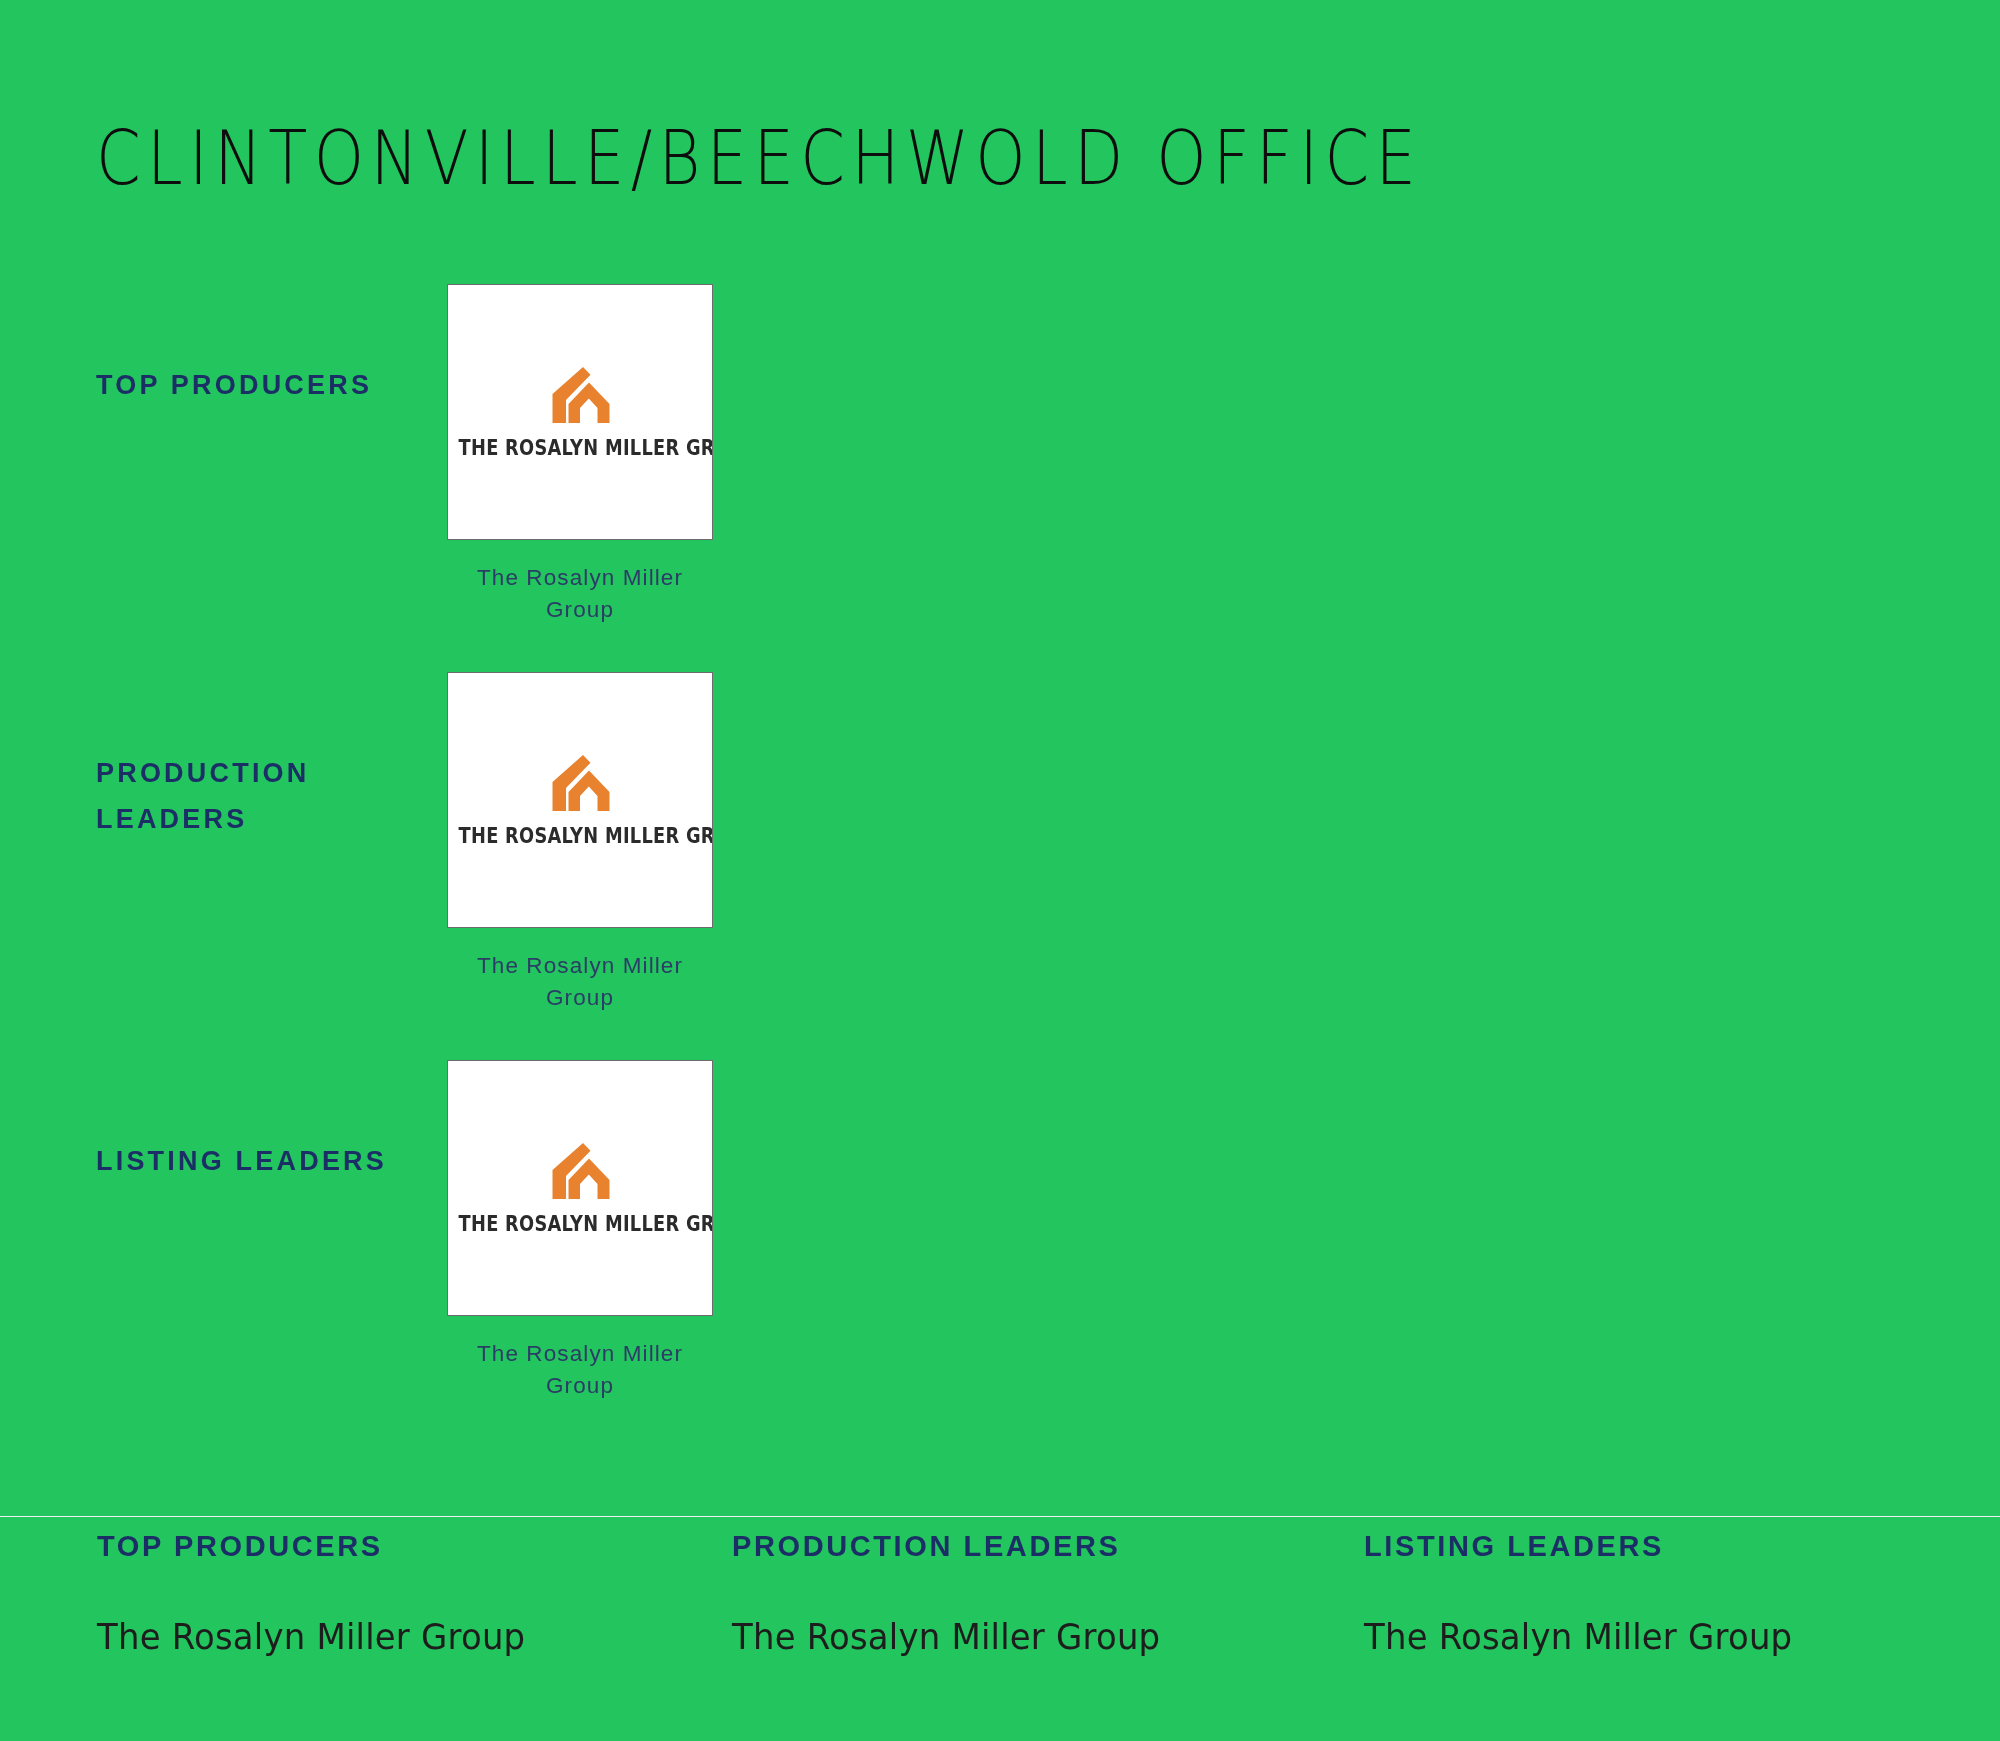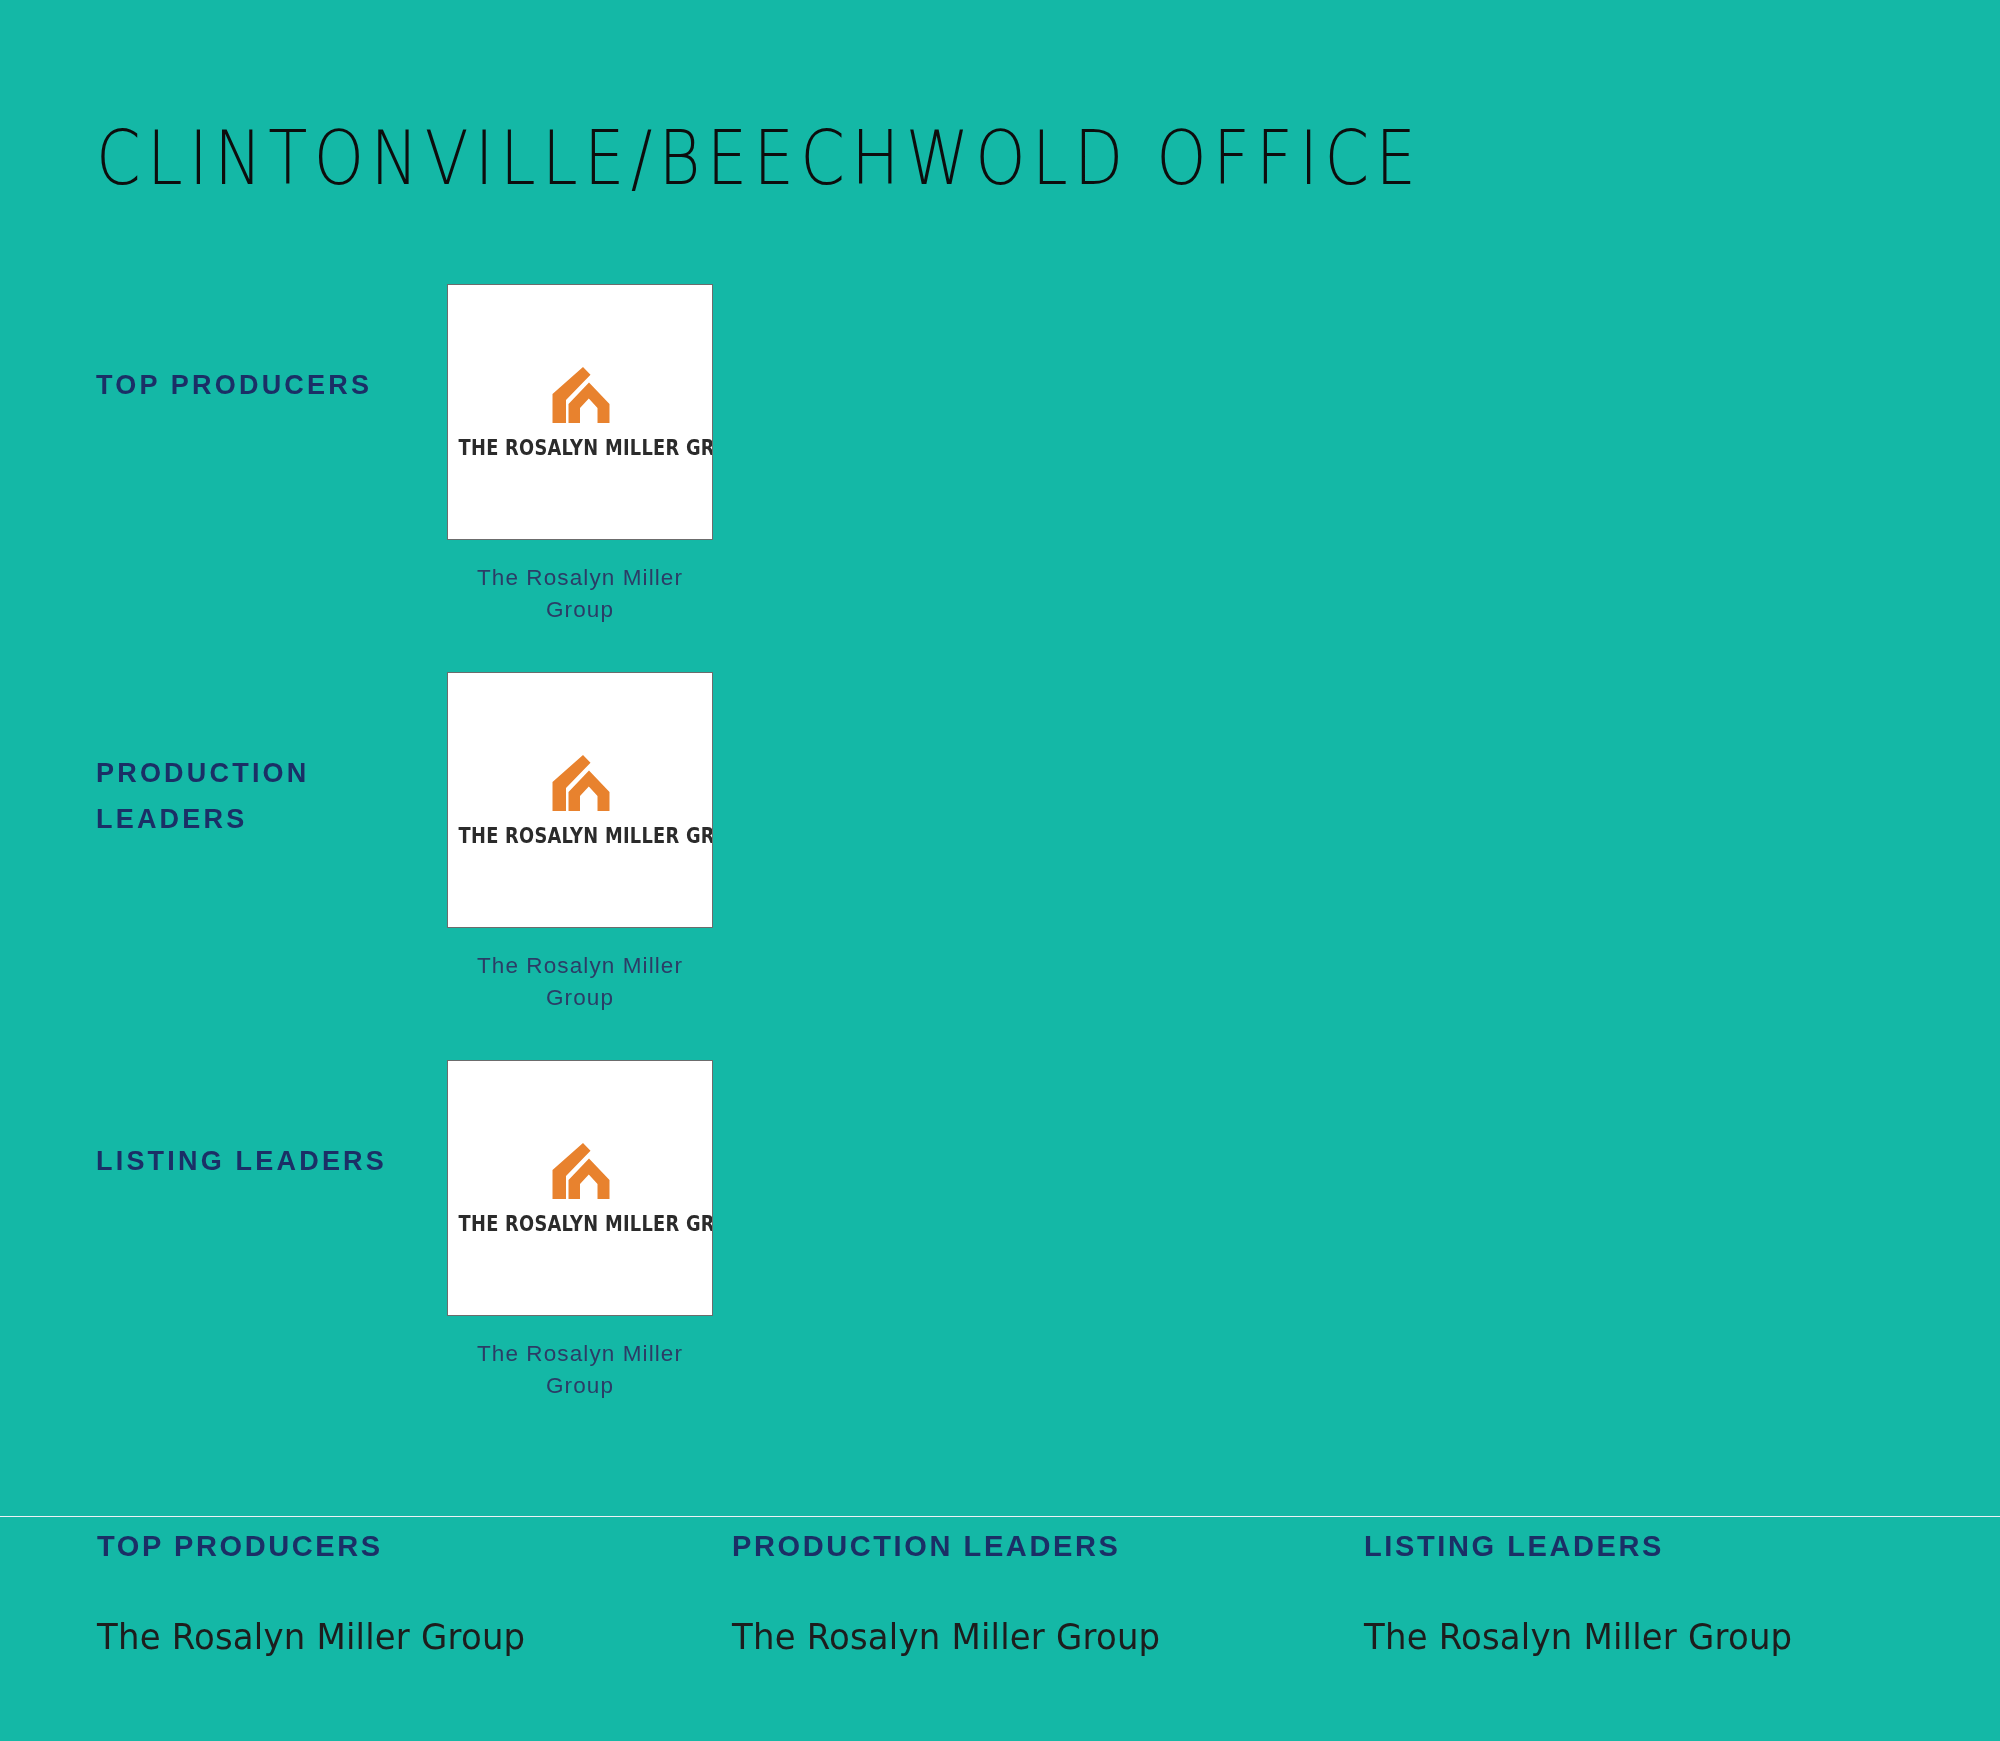--- a/index.html
+++ b/index.html
@@ -13,21 +13,21 @@
     font-family: "Liberation Sans", sans-serif;
     -webkit-font-smoothing: antialiased;
     position: relative;
     overflow: hidden;
   }
 
   .page {
     position: relative;
     width: 2000px;
     height: 1741px;
-    background: #14b8a6;
+    background: #22c55e;
   }
 
   
   .page-title {
     position: absolute;
     left: 96px;
     top: 76px;
     font-size: 66px;
     line-height: 1.05;
     font-weight: 300;

